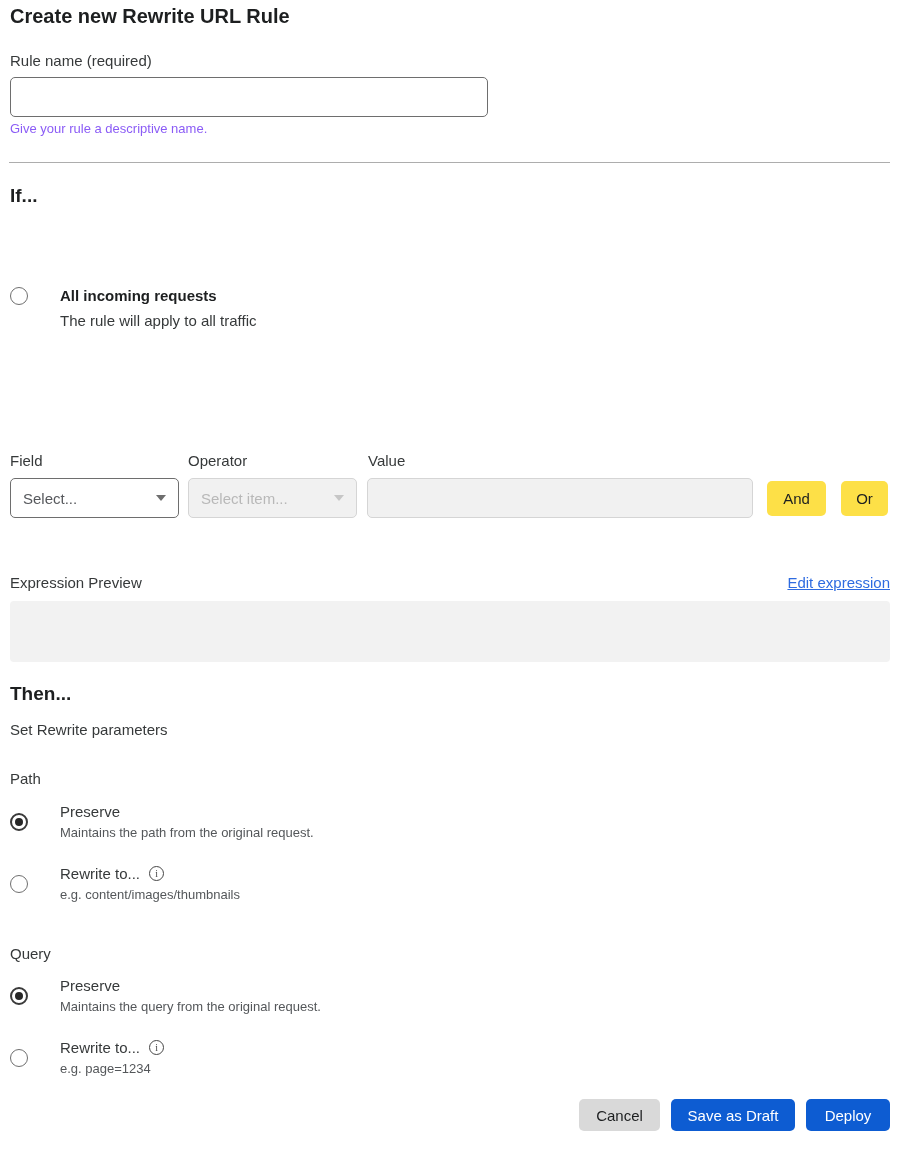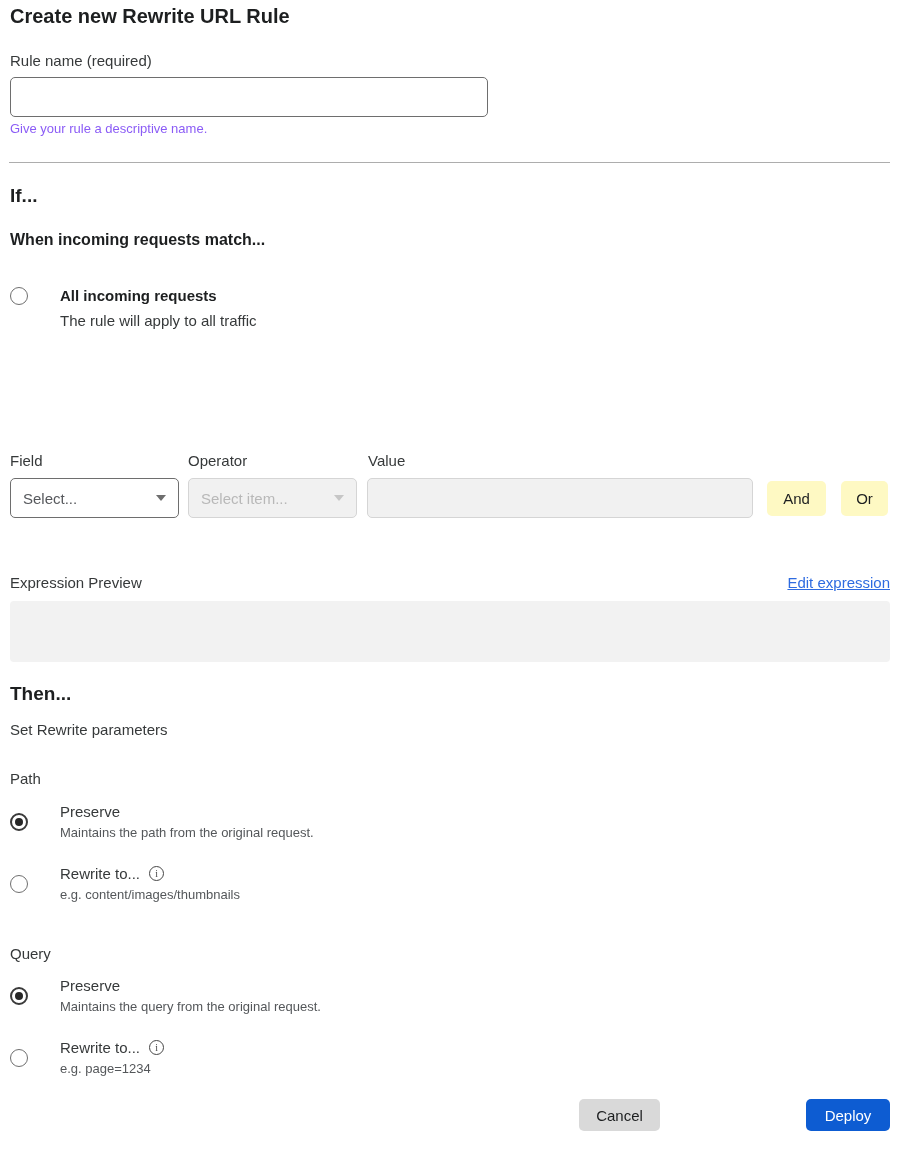--- a/index.html
+++ b/index.html
@@ -77,21 +77,21 @@
   .select.disabled .ph { color: #b8b8b8; }
   .chev {
     width: 0; height: 0;
     border-left: 5px solid transparent; border-right: 5px solid transparent;
     border-top: 6px solid #6e6e6e;
   }
   .select.disabled .chev { border-top-color: #c6c6c6; }
 
   .mini-btn {
     position: absolute; top: 481px; height: 35px;
-    background: #fef9c3; border: none; border-radius: 5px;
+    background: #fde047; border: none; border-radius: 5px;
     font-size: 15px; font-family: inherit; color: #1d1f20; cursor: pointer;
   }
 
   .link {
     font-size: 15px; color: #2e6be0; text-decoration: underline; cursor: pointer;
   }
   .preview-box { background: #f2f2f2; border-radius: 4px; }
 
   .btn {
     position: absolute; height: 32px; border: none; border-radius: 5px;
@@ -107,21 +107,20 @@
 
   <h1 class="abs page-title">Create new Rewrite URL Rule</h1>
 
   <div class="abs field-label" style="left:10px; top:52px;">Rule name (required)</div>
   <input class="abs text-input" style="left: 10px; top: 77px; width: 478px; height: 40px;" value="">
   <div class="abs helper-text" style="left:10px; top:121px;">Give your rule a descriptive name.</div>
 
   <div class="abs divider" style="left:9px; top:162px; width:881px;"></div>
 
   <div class="abs section-heading" style="left:10px; top:185px;">If...</div>
-  <div class="abs sub-heading" style="left:10px; top:231px;">When incoming requests match...</div>
 
   <div class="opt opt-if" style="top:286px;">
     <span class="radio"></span>
     <div>
       <div class="opt-label">All incoming requests</div>
       <div class="opt-desc">The rule will apply to all traffic</div>
     </div>
   </div>
 
 
@@ -187,15 +186,16 @@
     <div>
       <div class="opt-label">
         <span>Rewrite to...</span>
         <span class="info">i</span>
       </div>
       <div class="opt-desc">e.g. page=1234</div>
     </div>
   </div>
 
   <button class="btn btn-gray" style="left:579px; top:1099px; width:81px;">Cancel</button>
+  <button class="btn btn-blue" style="left:671px; top:1099px; width:124px;">Save as Draft</button>
   <button class="btn btn-blue" style="left:806px; top:1099px; width:84px;">Deploy</button>
 
 </div>
 
 </body></html>

